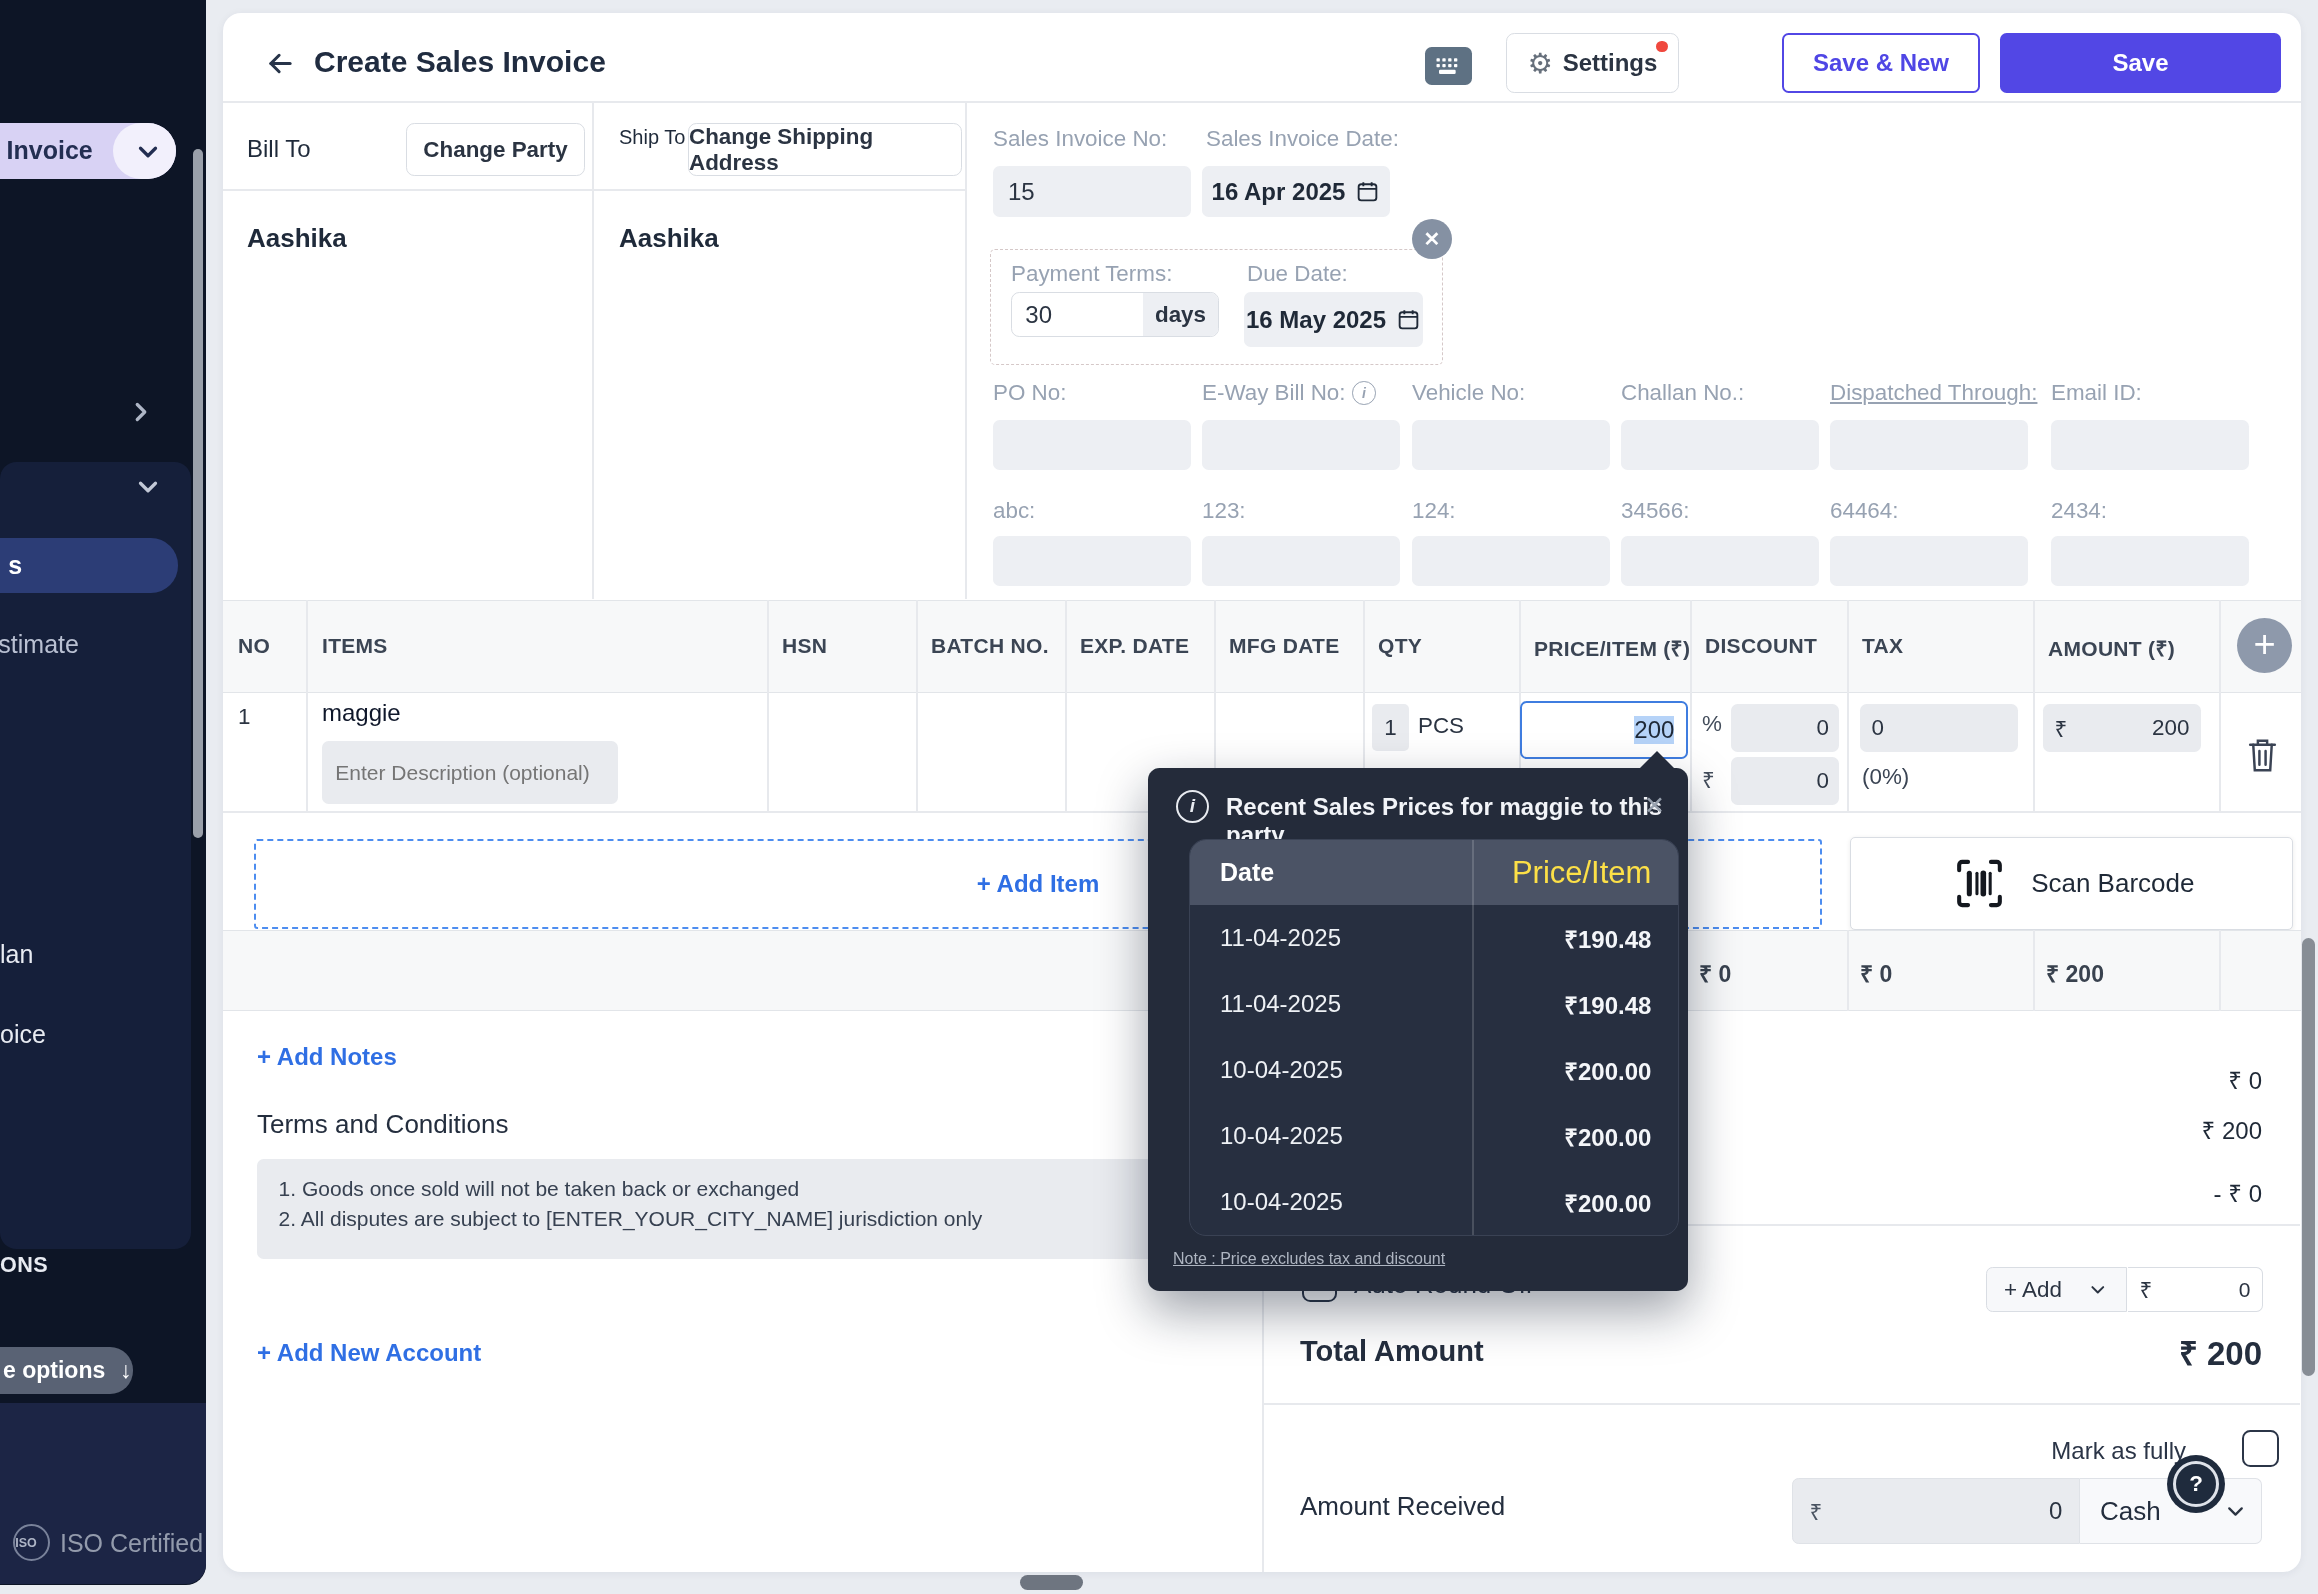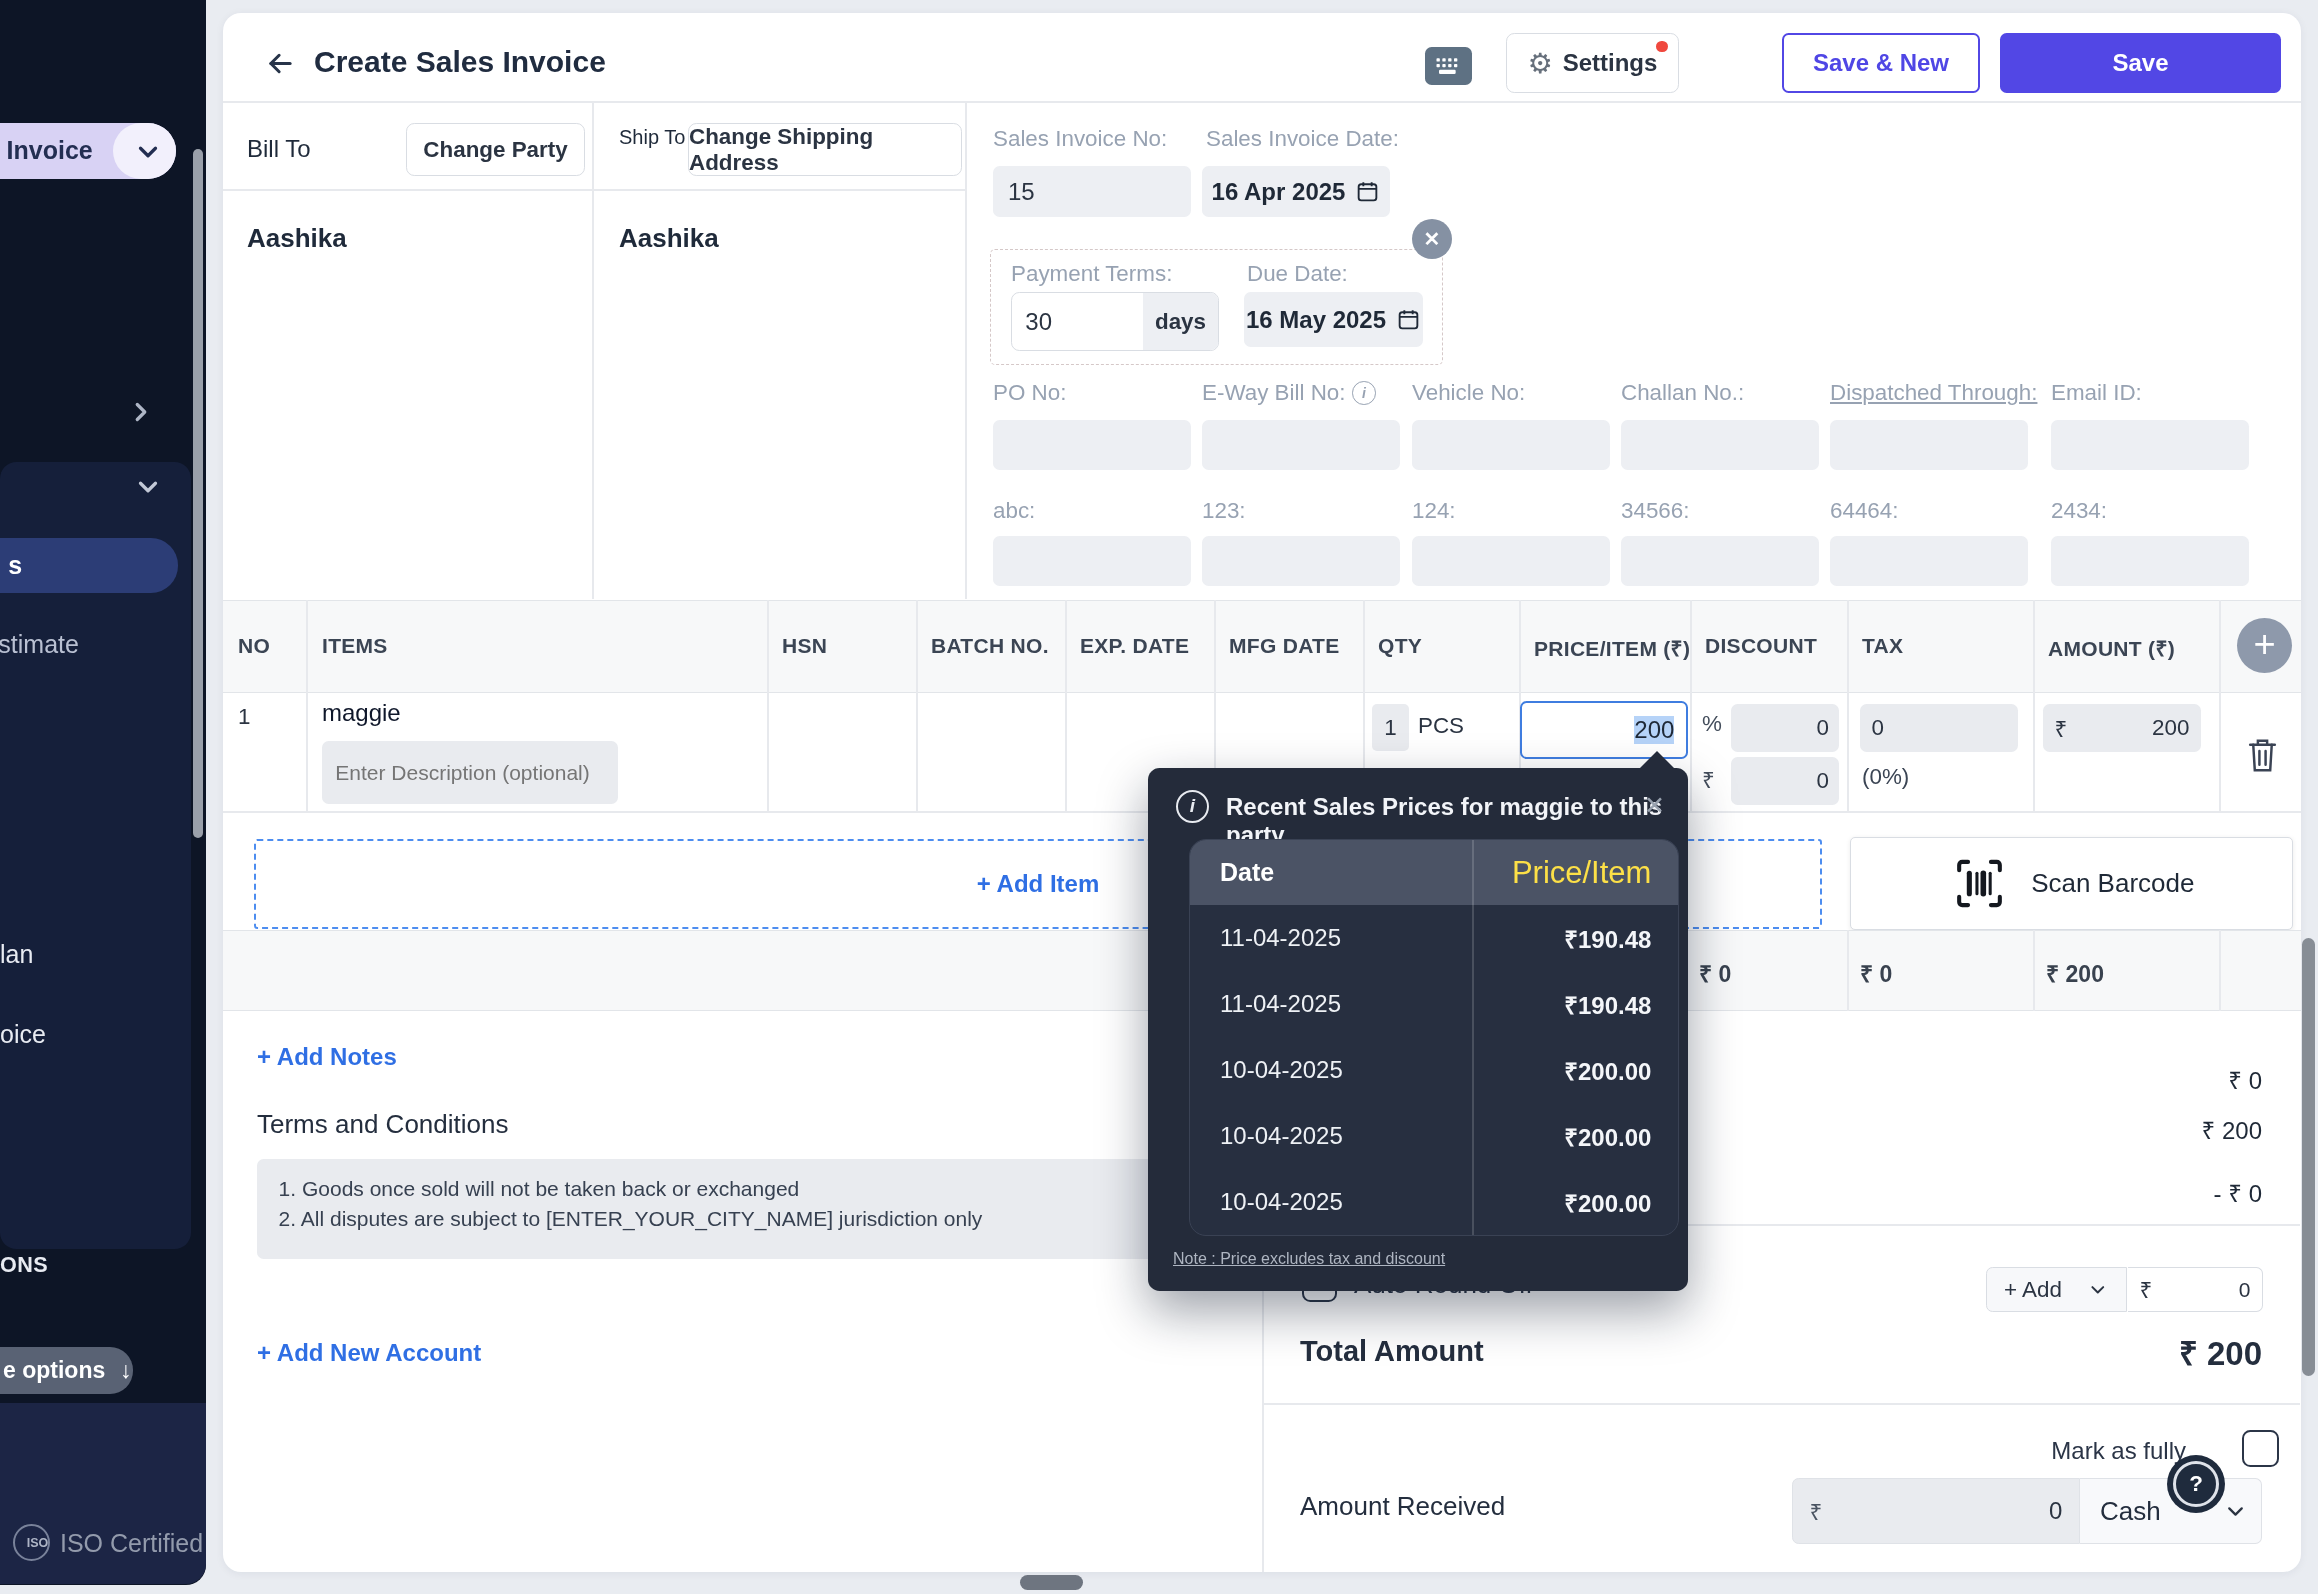--- a/index.html
+++ b/index.html
@@ -62,21 +62,21 @@
     </div>
 
     <span class="abs" style="left:0;top:1252px;font-size:21.6px;font-weight:700;color:#e8ebf2;letter-spacing:0.4px;">ONS</span>
 
     <div class="abs flex" style="left:-25px;top:1347px;width:158px;height:47px;background:#596274;border-radius:23px;">
       <span style="margin-left:28px;color:#fff;font-size:23px;font-weight:600;">e options</span>
       <span style="margin-left:15px;color:#fff;font-size:23px;">↓</span>
     </div>
 
     <div class="abs" style="left:0;top:1403px;width:206px;height:181px;background:#1c2545;border-bottom-right-radius:20px;">
-      <div class="abs flex" style="left:13.3px;top:121px;width:37px;height:37px;border:2.5px solid #79829a;border-radius:50%;justify-content:flex-end;">
+      <div class="abs flex" style="left:13.3px;top:121px;width:37px;height:37px;border:2.5px solid #79829a;border-radius:50%;justify-content:flex-start;">
         <span style="font-size:12.5px;font-weight:700;color:#aeb5c6;">ISO</span>
       </div>
       <span class="abs" style="left:60px;top:126px;font-size:25px;color:#939bac;">ISO Certified</span>
     </div>
   </div>
 
   <div class="abs card" style="left:223px;top:13.3px;width:2078px;height:1559px;"></div>
 
   <div class="abs" style="left:2302px;top:938px;width:13.3px;height:438px;background:#878d95;border-radius:6.6px;"></div>
   <div class="abs" style="left:1020px;top:1575px;width:63px;height:15px;background:#6e7580;border-radius:7.5px;"></div>
@@ -151,21 +151,21 @@
         </svg>
     </span>
   </div>
 
   <div class="abs" style="left:990px;top:249px;width:453px;height:116px;border:1.7px dashed #d5c8c8;border-radius:5px;"></div>
   <div class="abs flex" style="left:1412px;top:219px;width:40px;height:40px;background:#8591a3;border-radius:50%;justify-content:center;">
     <span style="color:#fff;font-size:20px;font-weight:700;">✕</span>
   </div>
 
   <span class="abs lbl" style="left:1011px;top:261px;">Payment Terms:</span>
-  <div class="abs flex" style="left:1011px;top:292px;width:208px;height:59px;background:#fff;border:1.7px solid #d9dde3;border-radius:8.3px;overflow:hidden;">
+  <div class="abs flex" style="left:1011px;top:292px;width:208px;height:45px;background:#fff;border:1.7px solid #d9dde3;border-radius:8.3px;overflow:hidden;">
     <span style="flex:1;margin-left:13.3px;font-size:24px;color:#2b3442;">30</span>
     <span style="width:75px;height:100%;background:#edeff3;display:flex;align-items:center;justify-content:center;font-size:22.4px;font-weight:600;color:#2b3442;">days</span>
   </div>
 
   <span class="abs lbl" style="left:1247px;top:261px;">Due Date:</span>
   <div class="abs ginput flex" style="left:1244px;top:292px;width:179px;height:55px;justify-content:center;gap:10px;">
     <span style="font-size:24px;font-weight:600;color:#1f2937;">16 May 2025</span>
     <span>
       <svg width="25" height="25" viewBox="0 0 24 24" fill="none" stroke="#1f2937" stroke-width="1.8">
           <rect x="3.5" y="5" width="17" height="15.5" rx="2.5"></rect>

